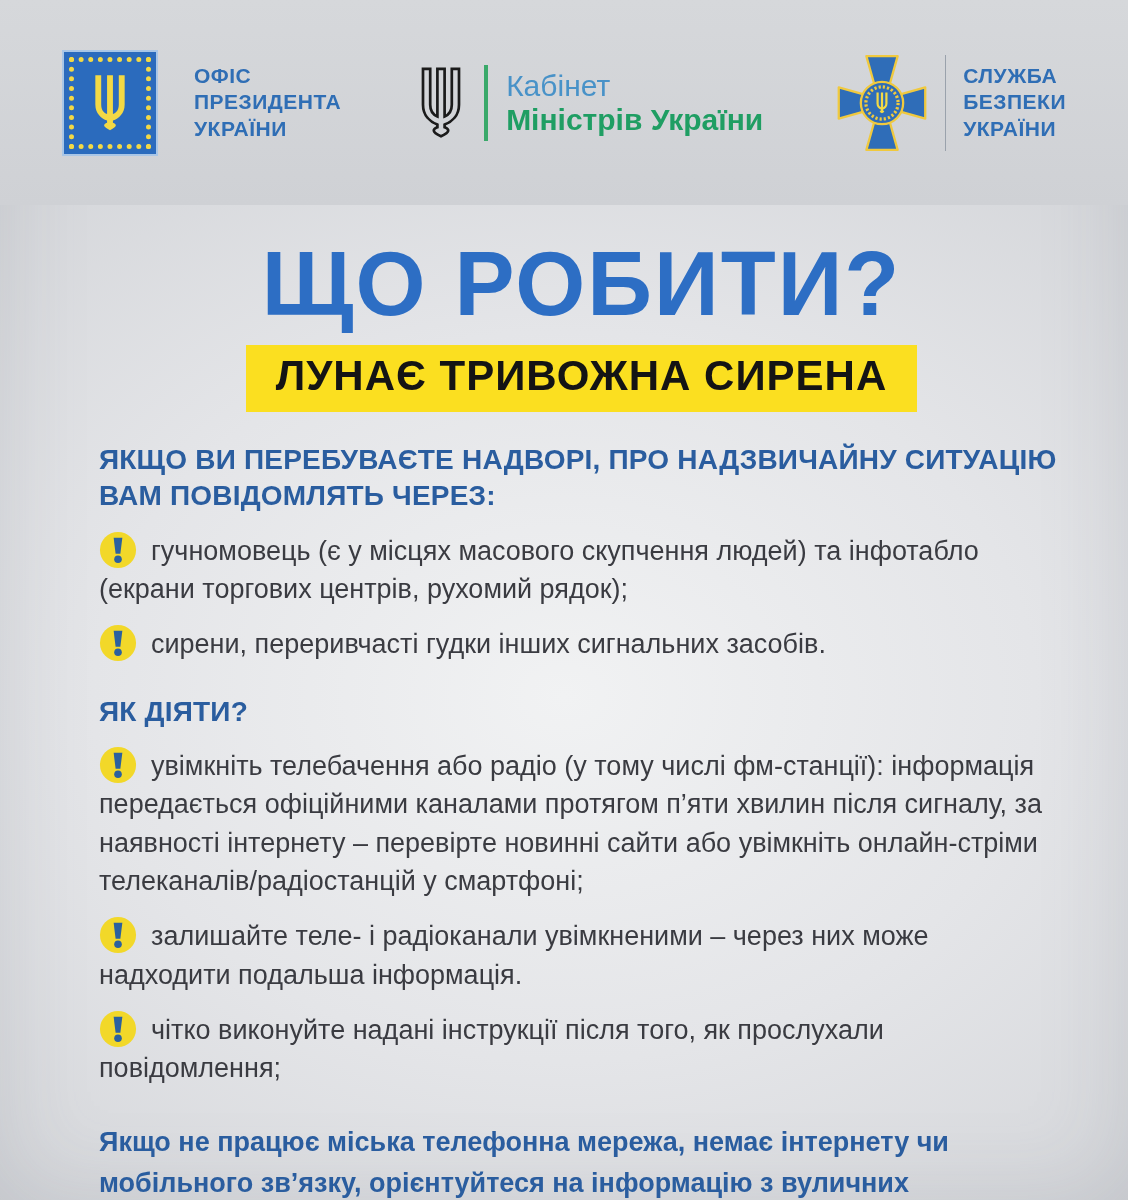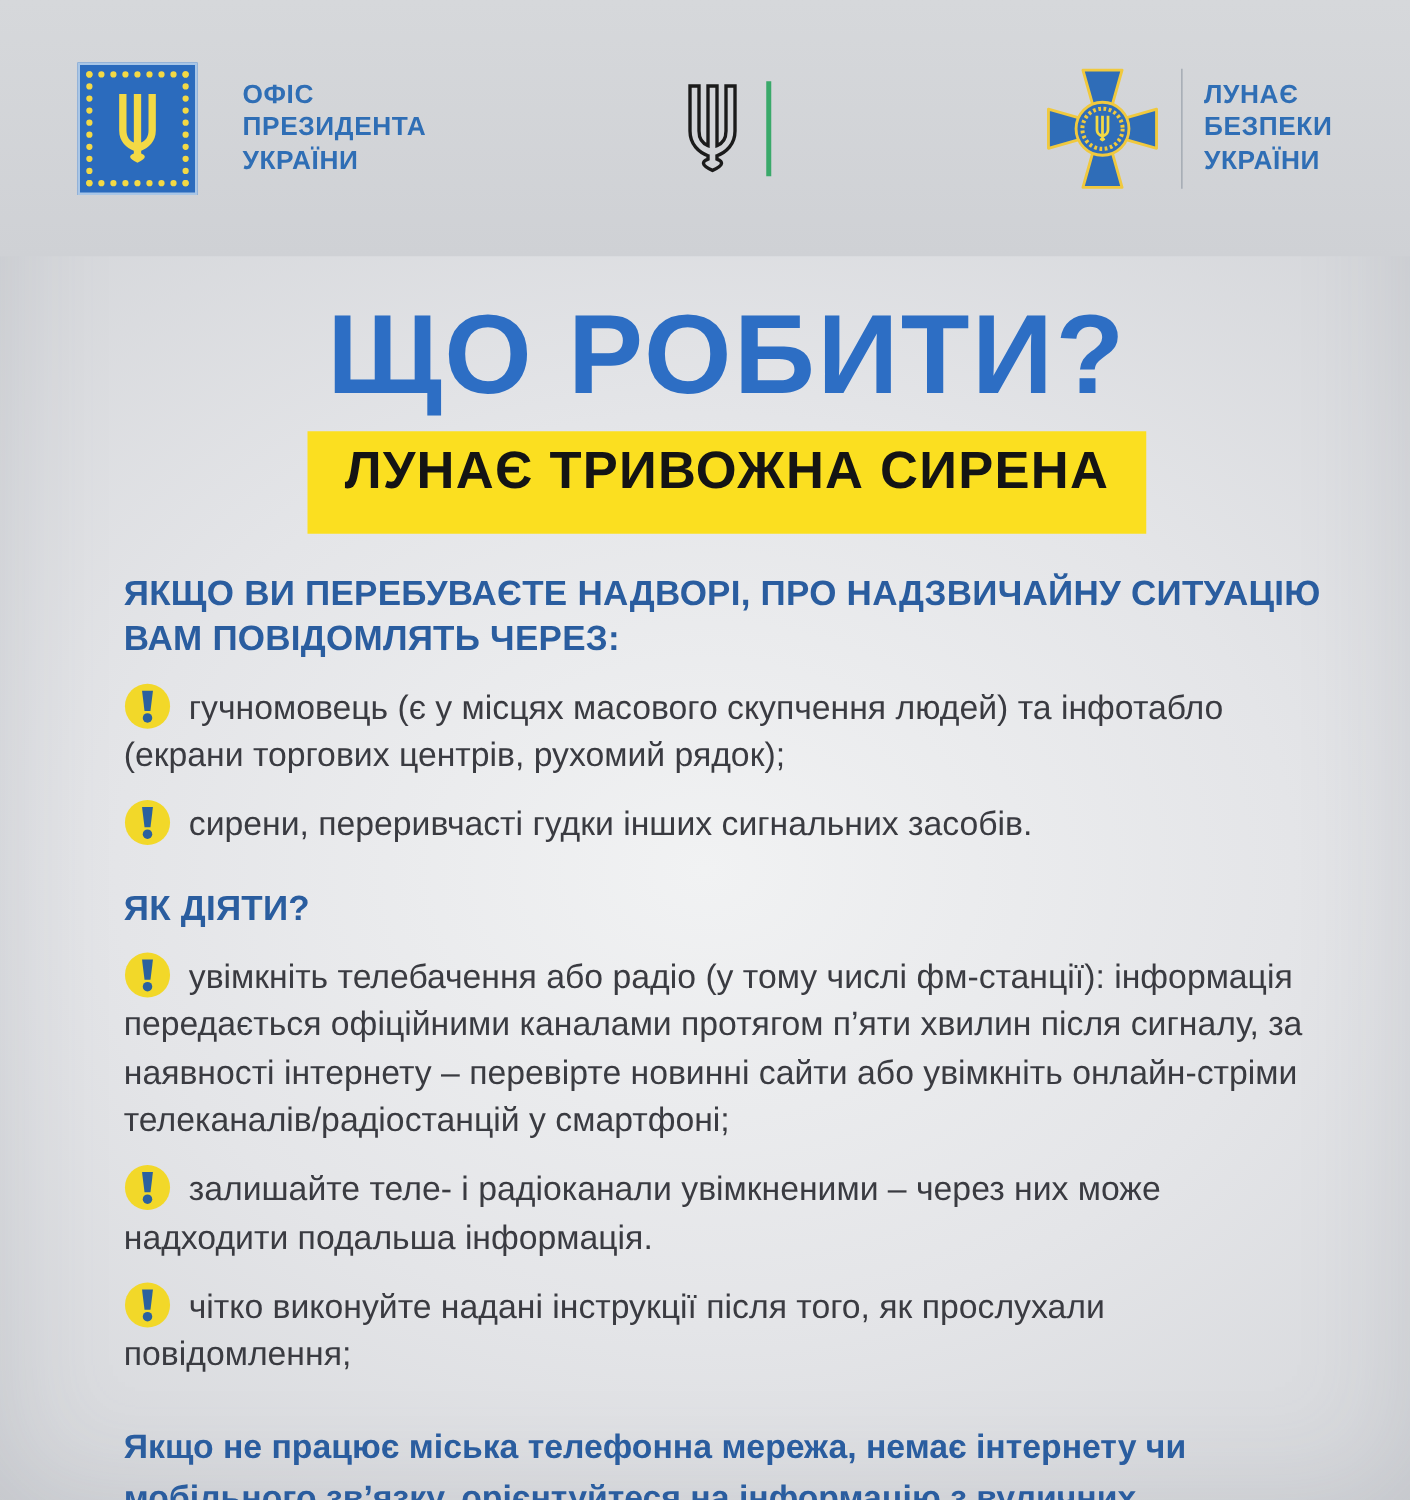--- a/index.html
+++ b/index.html
@@ -40,21 +40,21 @@
   
   main{padding:0 64px;margin-left:35px;}
   .page-title{
     margin:34px 0 0;text-align:center;
     font-size:90px;line-height:1;font-weight:bold;letter-spacing:2px;color:#2d6ec4;
   }
   .banner{
     display:block;width:fit-content;margin:16px auto 0;
     background:#fbdf20;color:#141414;
     font-size:42px;font-weight:bold;letter-spacing:1px;
-    padding:7px 30px 27px;
+    padding:7px 30px 12px;
   }
   .sec-head{
     margin:30px 0 0;font-size:28px;font-weight:bold;color:#2a5d9f;
     line-height:1.3;letter-spacing:.2px;
   }
   .sec-head span{display:block;}
   .bullet{
     margin:16px 0 0;font-size:27px;color:#3a3b41;line-height:1.42;max-width:1004px;
   }
   .bullet-icon{display:inline-block;width:38px;height:38px;margin-right:14px;vertical-align:-9px;}
@@ -88,39 +88,43 @@
         <span>ПРЕЗИДЕНТА</span>
         <span>УКРАЇНИ</span>
       </div>
     </div>
 
     <div class="logo">
       <svg class="cab-trident" width="54" height="74" viewBox="0 0 60 80">
         <use href="#tryzub" fill="none" stroke="#1b1b1b" stroke-width="3"></use>
       </svg>
       <div class="green-bar"></div>
+      <div class="cab-text">
+        <span class="cab-line1">Кабінет</span>
+        <span class="cab-line2">Міністрів України</span>
+      </div>
     </div>
 
     <div class="logo">
       <svg width="92" height="100" viewBox="0 0 100 108">
         <g fill="#2f6db8" stroke="#f0c93e" stroke-width="2.5" stroke-linejoin="round">
           <path d="M33 3 H67 L58 35 H42 Z"></path>
           <path d="M33 105 H67 L58 73 H42 Z"></path>
           <path d="M3 37 V71 L35 62 V46 Z"></path>
           <path d="M97 37 V71 L65 62 V46 Z"></path>
           <circle cx="50" cy="54" r="23"></circle>
         </g>
         <circle cx="50" cy="54" r="17.5" fill="none" stroke="#f0c93e" stroke-width="3.5" stroke-dasharray="2.4 2.2"></circle>
         <svg x="41" y="42" width="18" height="24" viewBox="0 0 60 80">
           <use href="#tryzub" fill="#f3d945"></use>
         </svg>
       </svg>
       <div class="sbu-divider"></div>
       <div class="sbu-text">
-        <span>ЛУНАЄ</span>
+        <span>СЛУЖБА</span>
         <span>БЕЗПЕКИ</span>
         <span>УКРАЇНИ</span>
       </div>
     </div>
 
   </header>
 
   <main>
 
     <h1 class="page-title">ЩО РОБИТИ?</h1>

